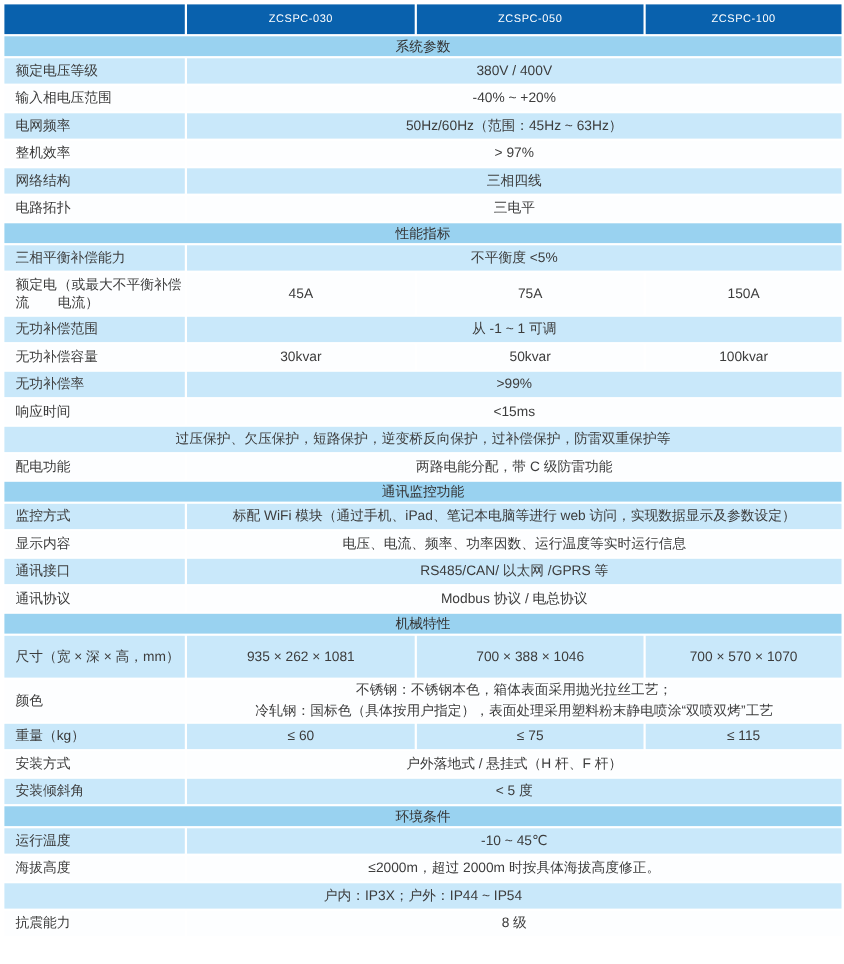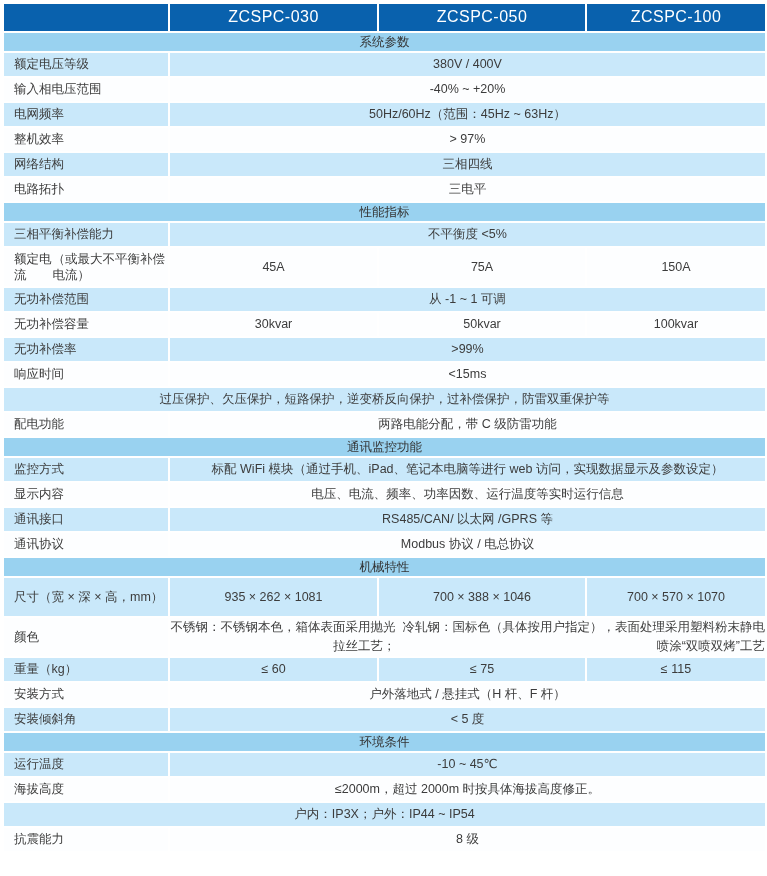--- a/index.html
+++ b/index.html
@@ -12,41 +12,41 @@
     position:absolute;left:4px;top:4px;width:761px;
   }
   .row{display:flex;gap:2px;margin-bottom:2px;}
   .cell{
     display:flex;align-items:center;box-sizing:border-box;
     font-size:12.5px;color:var(--text,#3c3c3c);line-height:1.3;
   }
   
   .header-row .cell{
     height:27px;background:var(--header-bg);color:#ffffff;
-    font-size:16px;justify-content:center;letter-spacing:0.5px;
+    font-size:10px;justify-content:center;letter-spacing:0.5px;
   }
   
   .section-row .cell{
     height:18px;background:var(--section-bg);width:100%;
     justify-content:center;color:#333333;
   }
   
   .label-cell{width:164px;padding-left:10px;flex:none;justify-content:flex-start;text-align:left;}
   .col-1{width:207px;flex:none;}
   .col-2{width:206px;flex:none;}
   .col-3{flex:1;}
   .value-cell{justify-content:center;text-align:center;}
-  .merged{flex:1;justify-content:center;text-align:right;}
+  .merged{flex:1;justify-content:center;text-align:left;}
   
   .data-row .cell{height:23px;}
   .data-row.tall .cell{height:38px;}
   .data-row.stripe .cell{background:var(--row-alt-bg);}
   .data-row.plain .cell{background:var(--row-bg);}
   .label-stack{display:flex;flex-direction:row;align-items:flex-start;justify-content:center;}
-  .value-stack{display:flex;flex-direction:row;align-items:center;justify-content:center;line-height:1.5;}
+  .value-stack{display:flex;flex-direction:column;align-items:center;justify-content:center;line-height:1.5;}
 </style>
 </head>
 <body>
 
 <div class="spec-table" style="--header-bg: #0961AD; --section-bg: #99D2F0; --row-alt-bg: #C9E8FA; --row-bg: #FDFEFF; --text: #3C3C3C;">
   <div class="row header-row">
     <div class="cell label-cell"></div>
     <div class="cell value-cell col-1">ZCSPC-030</div>
     <div class="cell value-cell col-2">ZCSPC-050</div>
     <div class="cell value-cell col-3">ZCSPC-100</div>

